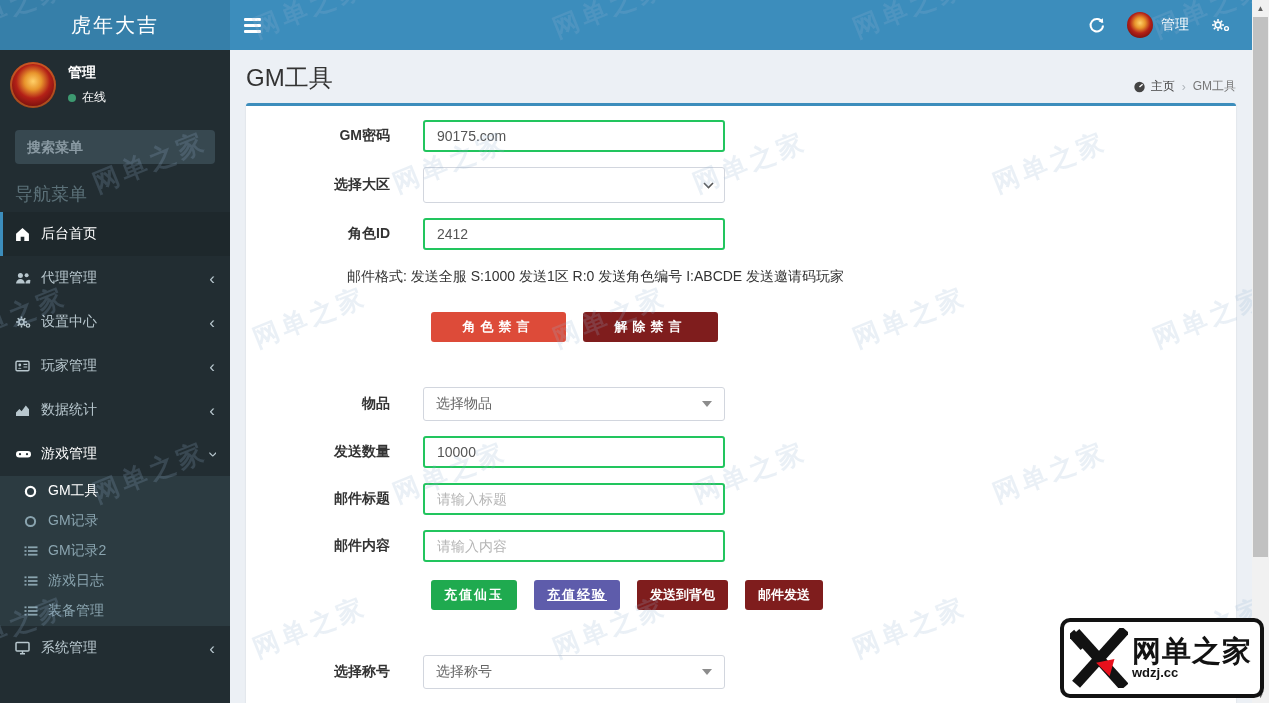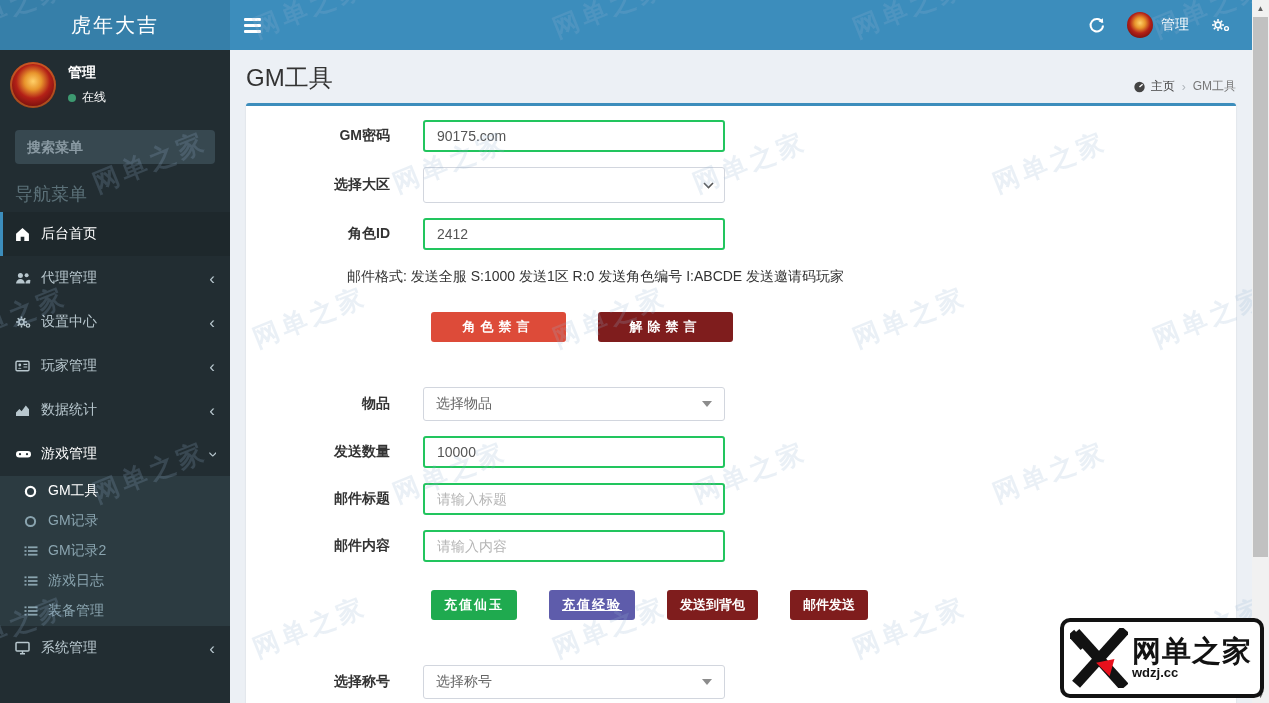--- a/index.html
+++ b/index.html
@@ -66,21 +66,21 @@
   .form-input { width:302px; height:32px; border:2px solid #22c55e; border-radius:3px;
     padding:0 12px; font-size:14px; color:#555; outline:none; font-family:inherit; }
   .form-input::placeholder { color:#b5b5b5; }
   .select { width:302px; height:36px; border:1px solid #d2d6de; border-radius:3px; background:#fff;
     display:flex; align-items:center; padding:0 12px; color:#555; position:relative; cursor:pointer; }
   .select.s2 { height:34px; color:#666; }
   .select .chev-svg { position:absolute; right:10px; }
   .caret { position:absolute; right:12px; width:0; height:0;
     border-left:5px solid transparent; border-right:5px solid transparent; border-top:6px solid #8c8c8c; }
   .hint { margin:3px 0 26px 89px; font-size:14px; color:#333; }
-  .btn-row { display:flex; gap:32px; margin:0 0 45px 173px; }
+  .btn-row { display:flex; gap:17px; margin:0 0 45px 173px; }
   .btn { height:30px; border:none; border-radius:3px; color:#fff; font-size:13px; font-weight:bold;
     cursor:pointer; font-family:inherit; }
   .btn-lg { width:135px; letter-spacing:5px; }
   .btn-sm { padding:0 13px; letter-spacing:2px; }
   .btn-danger { background:#dd4b39; }
   .btn-success { background:#7f1d1d; }
   .btn-green { background:#1faa4f; }
   .btn-purple { background:#5e5cab;text-decoration:underline; }
   .btn-info { background:#7f1d1d; letter-spacing:0; }
   .gap-lg { margin-bottom:18px; }
@@ -364,21 +364,21 @@
     <div class="form-row">
       <label>发送数量</label>
       <input class="form-input" value="10000" style="">
     </div>
 
     <div class="form-row">
       <label>邮件标题</label>
       <input class="form-input" placeholder="请输入标题" style="">
     </div>
 
-    <div class="form-row" style="margin-bottom:28px;">
+    <div class="form-row" style="margin-bottom:18px;">
       <label>邮件内容</label>
       <input class="form-input" placeholder="请输入内容" style="">
     </div>
 
     <div class="btn-row">
       <button class="btn btn-sm btn-green">充值仙玉</button>
       <button class="btn btn-sm btn-purple">充值经验</button>
       <button class="btn btn-sm btn-info">发送到背包</button>
       <button class="btn btn-sm btn-info">邮件发送</button>
     </div>

